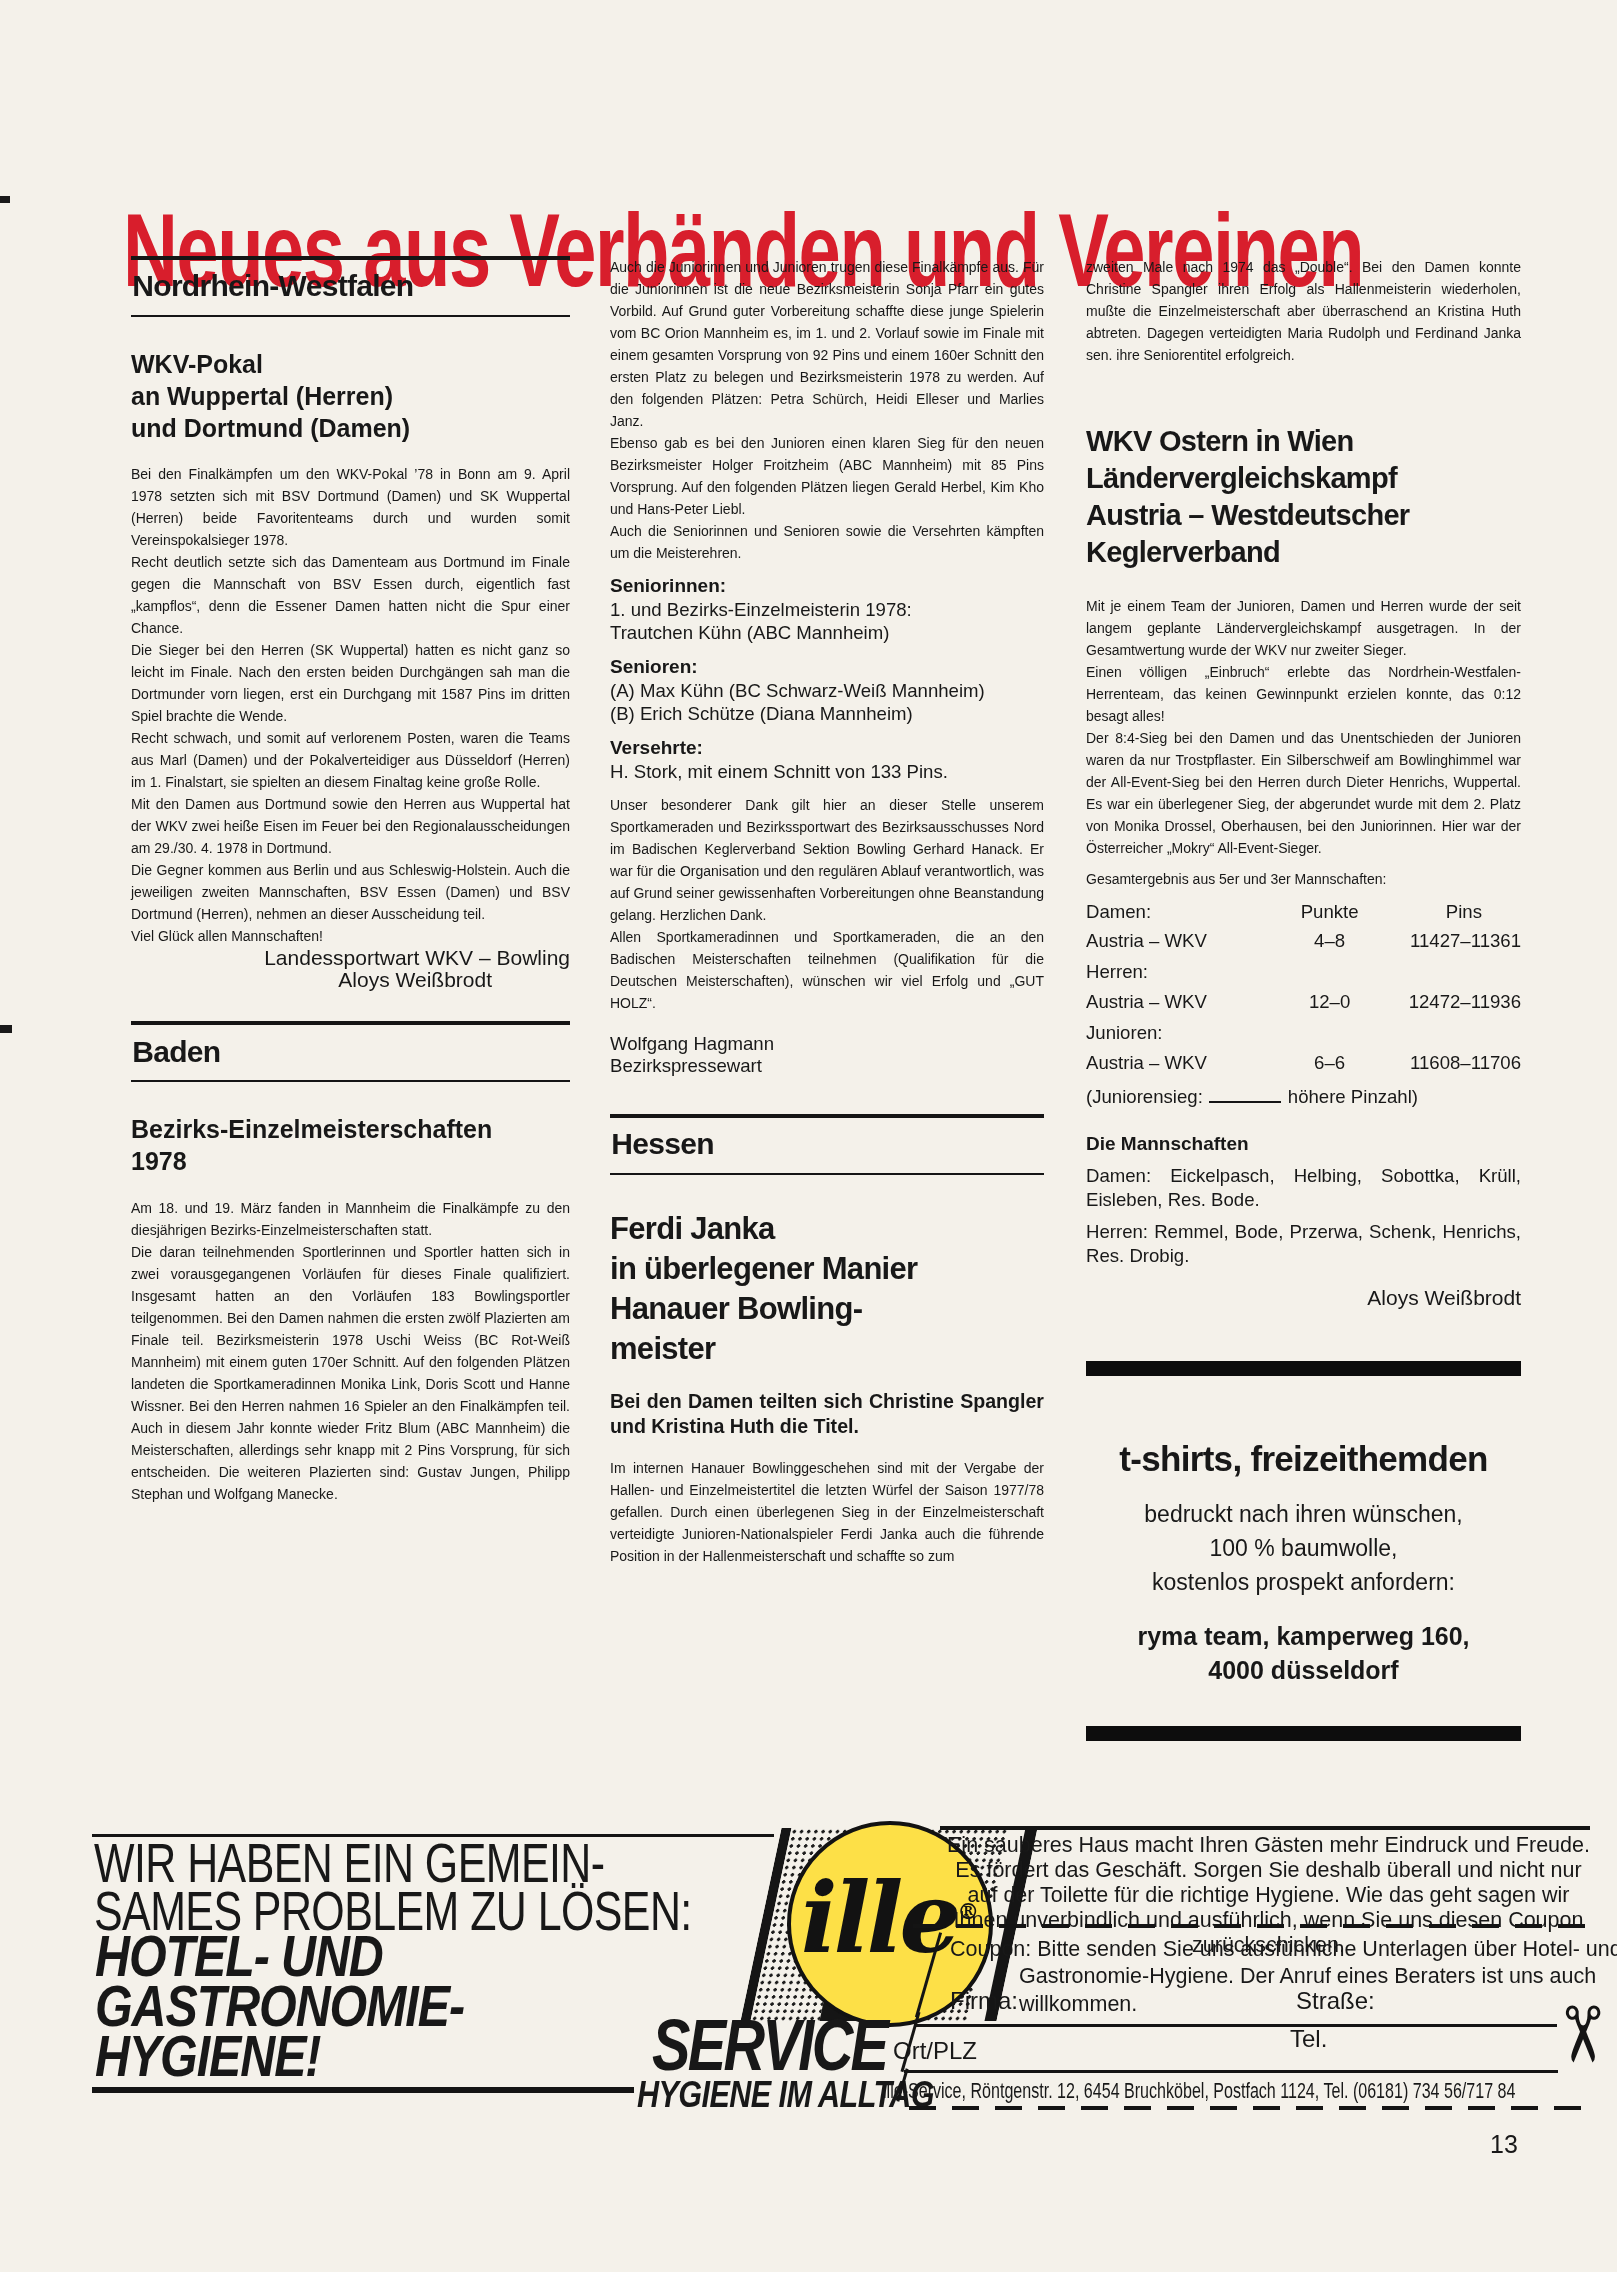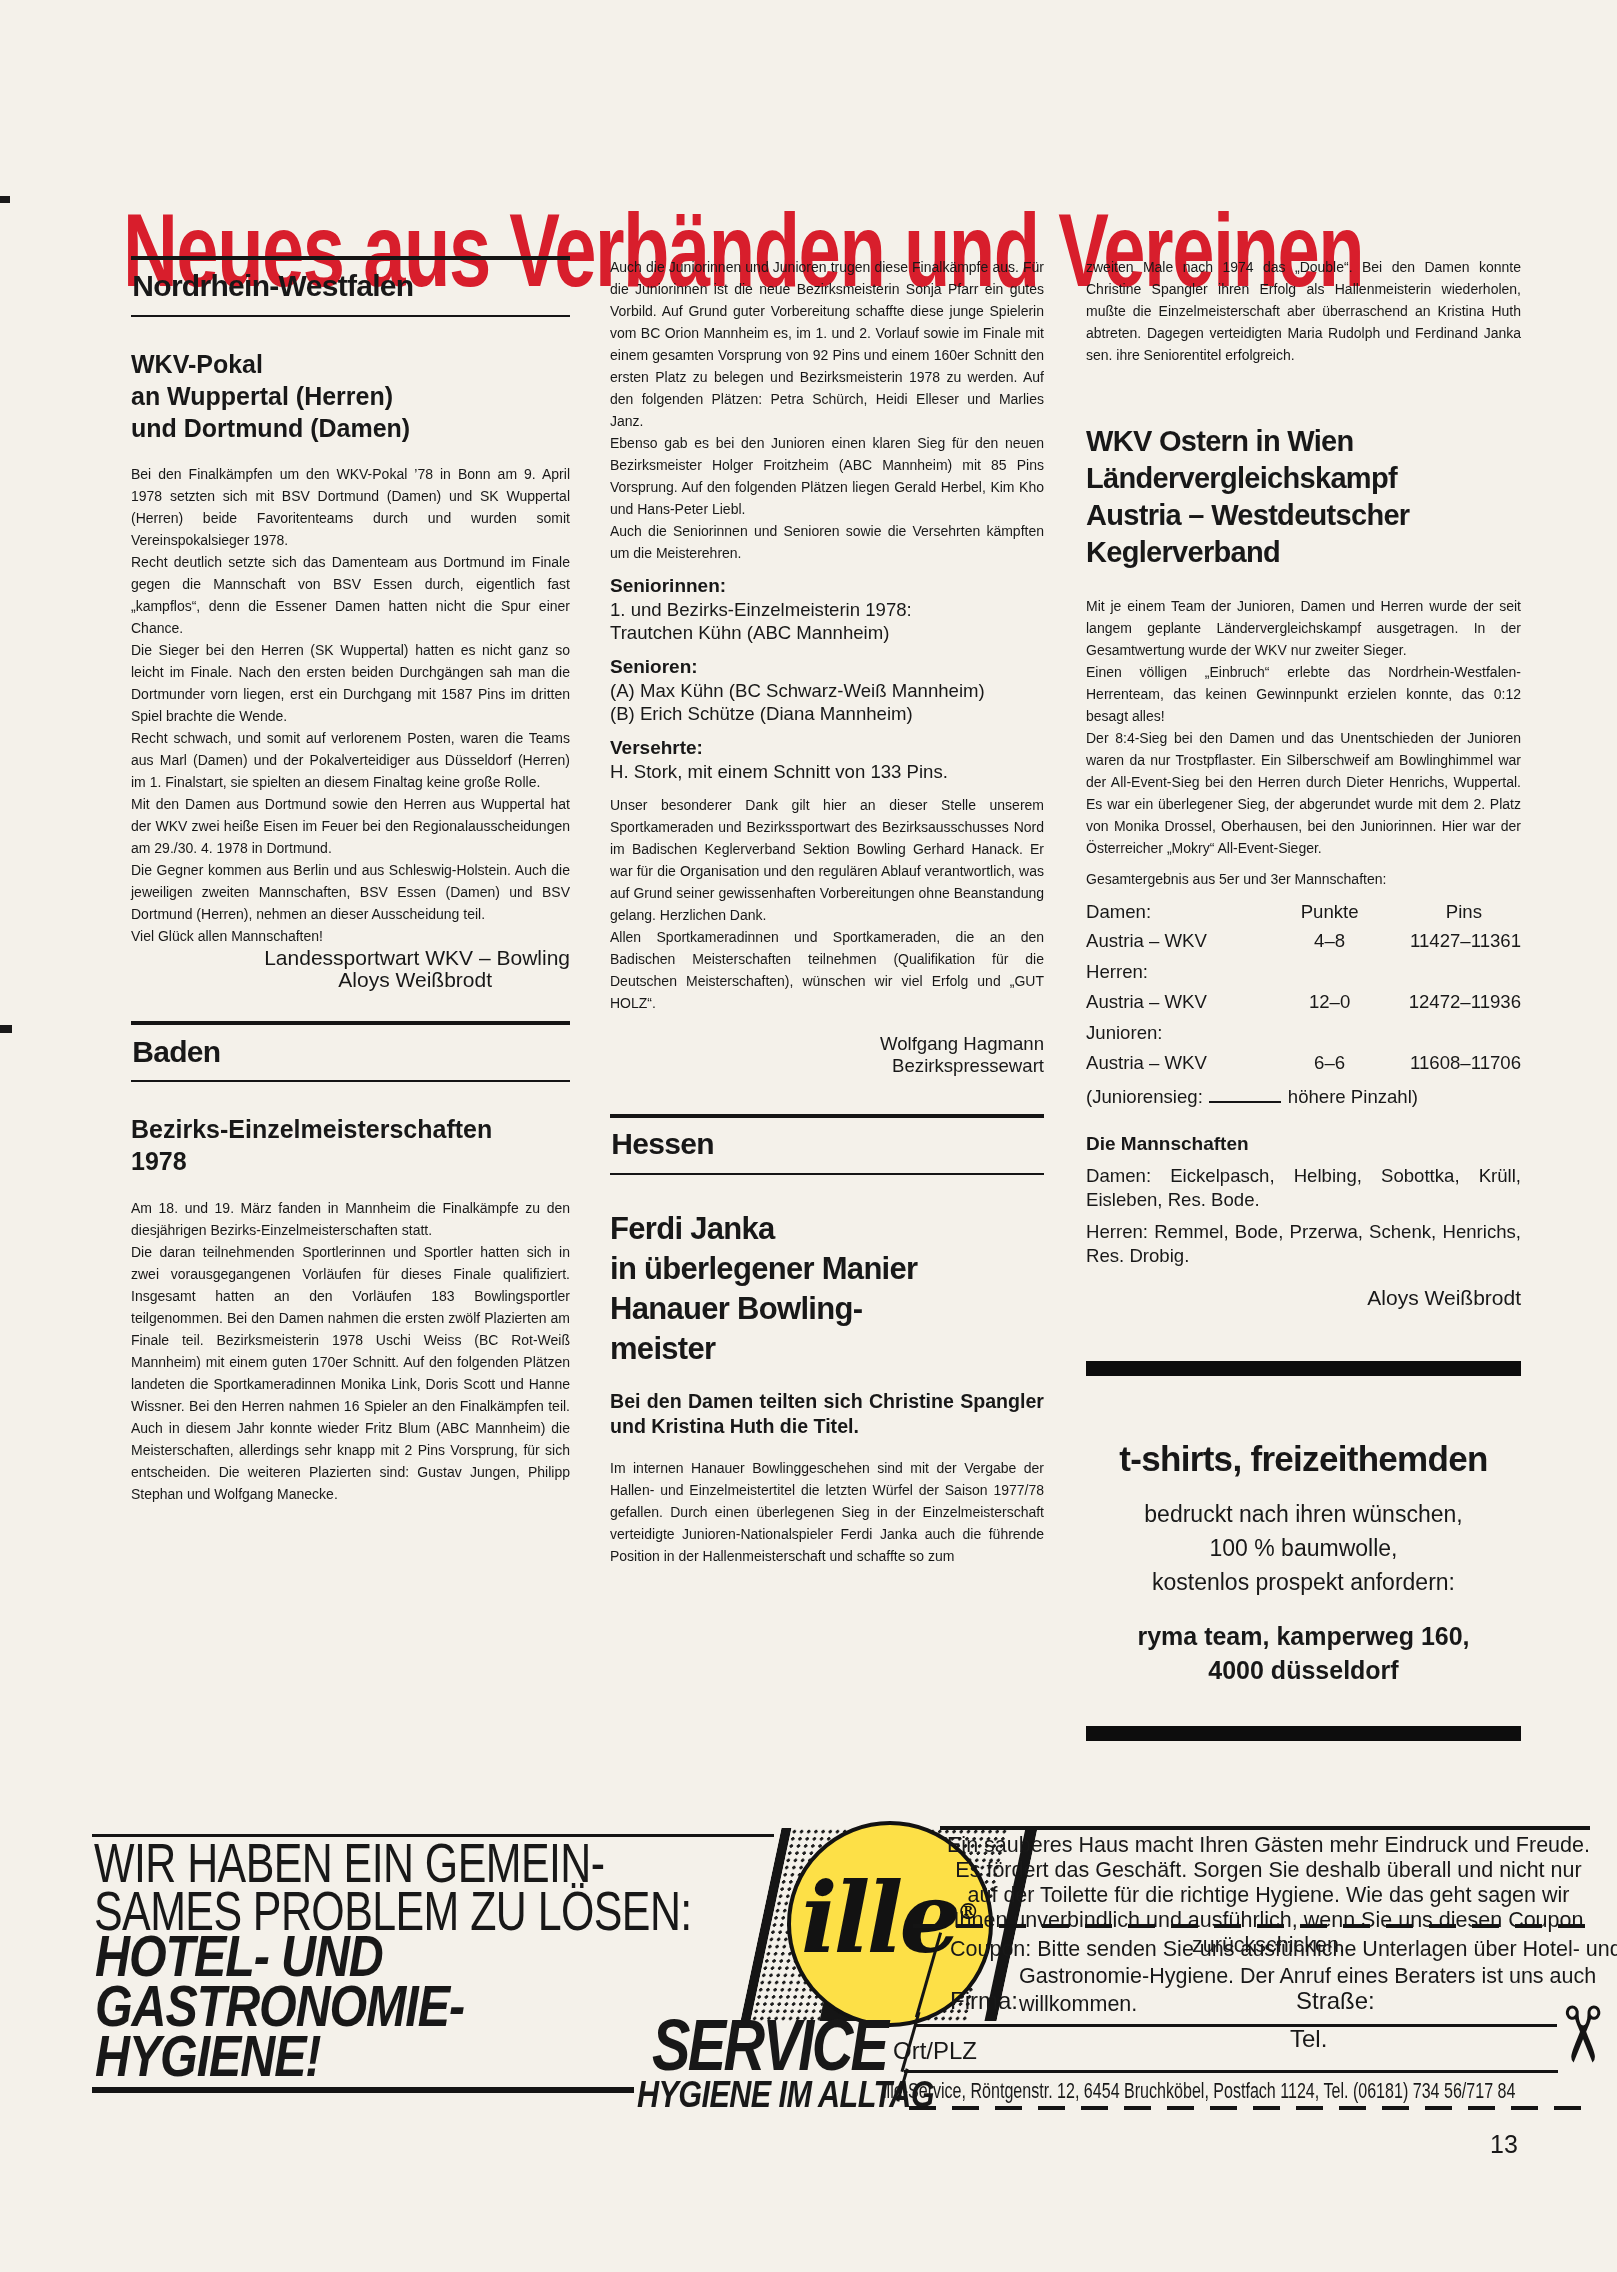--- a/index.html
+++ b/index.html
@@ -11,21 +11,21 @@
   .col{position:absolute;top:256px;}
   .col-left{left:131px;width:439px;}
   .col-mid{left:610px;width:434px;}
   .col-right{left:1086px;width:435px;}
   .sec-head{border-top:4.6px solid #151515;border-bottom:2.6px solid #151515;
         padding:9.1px 1.3px 11.8px;font-size:30px;font-weight:700;letter-spacing:-0.7px;}
   .art-title{font-size:25px;line-height:32px;font-weight:700;white-space:pre-line;margin:31px 0 19.6px;}
   .body p{font-size:14px;line-height:22px;text-align:justify;margin:0;}
   .sig-right{font-size:21px;line-height:22px;text-align:right;}
   .sig-right.inset{padding-right:78px;}
-  .sig-center{font-size:18.6px;line-height:22px;text-align:right;}
+  .sig-center{font-size:18.6px;line-height:22px;text-align:left;}
   .res-group{margin-top:10.4px;}
   .res-label{font-size:19px;font-weight:700;line-height:23.5px;}
   .res-lines{font-size:18.6px;line-height:23.5px;white-space:pre-line;}
   .hessen-title{font-size:31px;line-height:40px;font-weight:700;white-space:pre-line;margin:34px 0 19.6px;letter-spacing:-0.7px;}
   .lede{font-size:19.6px;line-height:25px;font-weight:700;text-align:justify;margin:0 0 18.3px;}
   .wkv-title{font-size:29px;line-height:37px;font-weight:700;white-space:pre-line;margin:57px 0 23.5px;letter-spacing:-0.7px;}
   .rtable{margin-top:11px;font-size:18.6px;line-height:22px;}
   .t-row{display:flex;margin-top:7.8px;}
   .t-row .c1{flex:0 0 45%;}
   .t-row .c2{flex:0 0 22%;text-align:center;}

